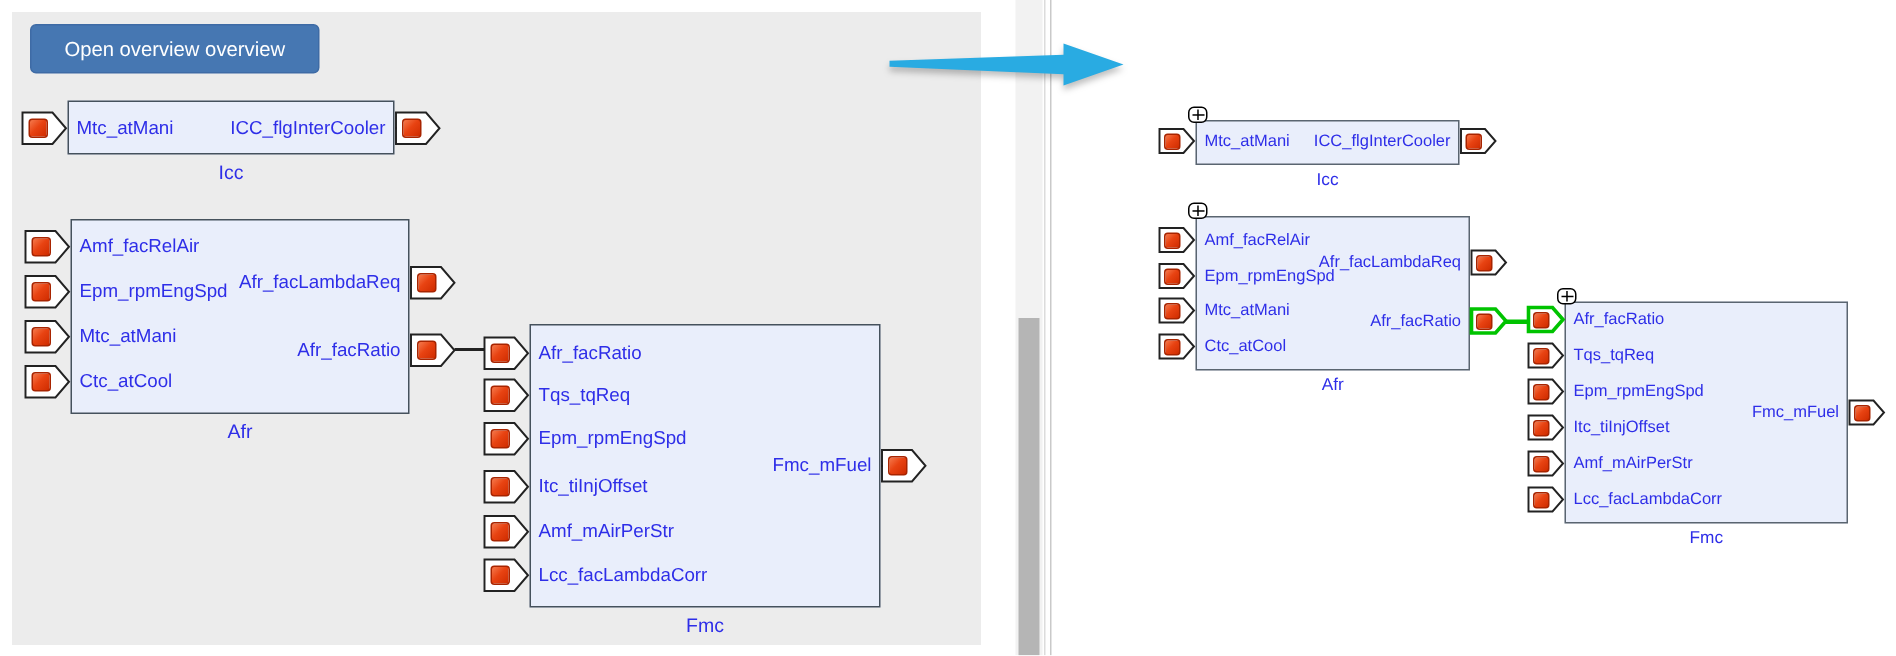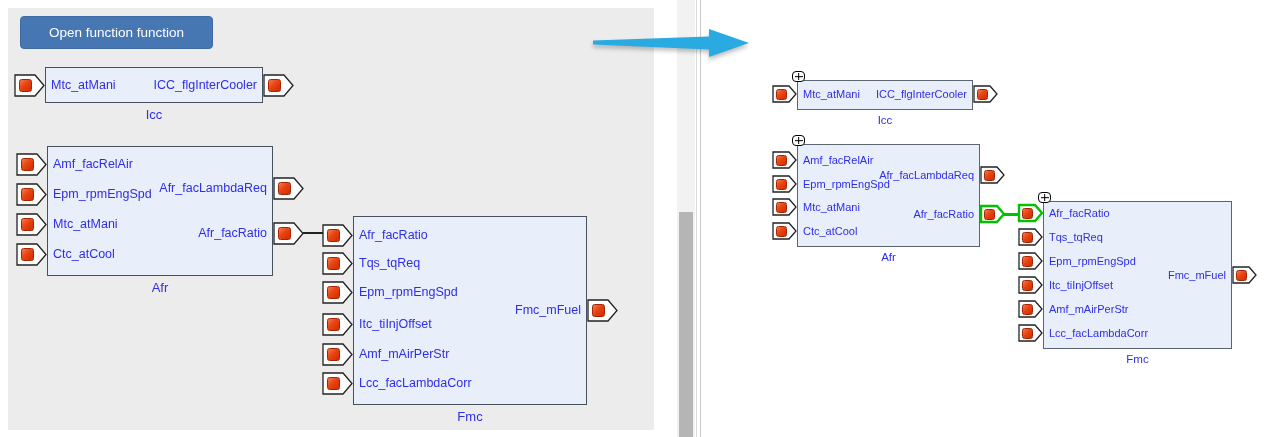--- a/index.html
+++ b/index.html
@@ -45,21 +45,21 @@
     transform:translateY(-50%);height:1.7px;background:#000;}
   .plus-icon::after{content:"";position:absolute;top:1px;bottom:1px;left:50%;
     transform:translateX(-50%);width:1.7px;background:#000;}
 </style>
 </head>
 <body>
 
 <div id="stage">
   <div class="panel-bg"></div>
 
-  <button class="overview-btn">Open function function</button>
+  <button class="overview-btn">Open overview overview</button>
 
   <svg class="arrow-svg" width="170" height="45" viewBox="0 0 170 45">
     <polygon points="8,18.5 124,14.5 124,7 164,21 124,35 124,27.5 8,22.5" fill="#29abe2"></polygon>
   </svg>
 
   <div class="scroll-track">
     <div class="scroll-thumb"></div>
   </div>
   <div class="divider-line line1"></div>
   <div class="divider-line line2"></div>

